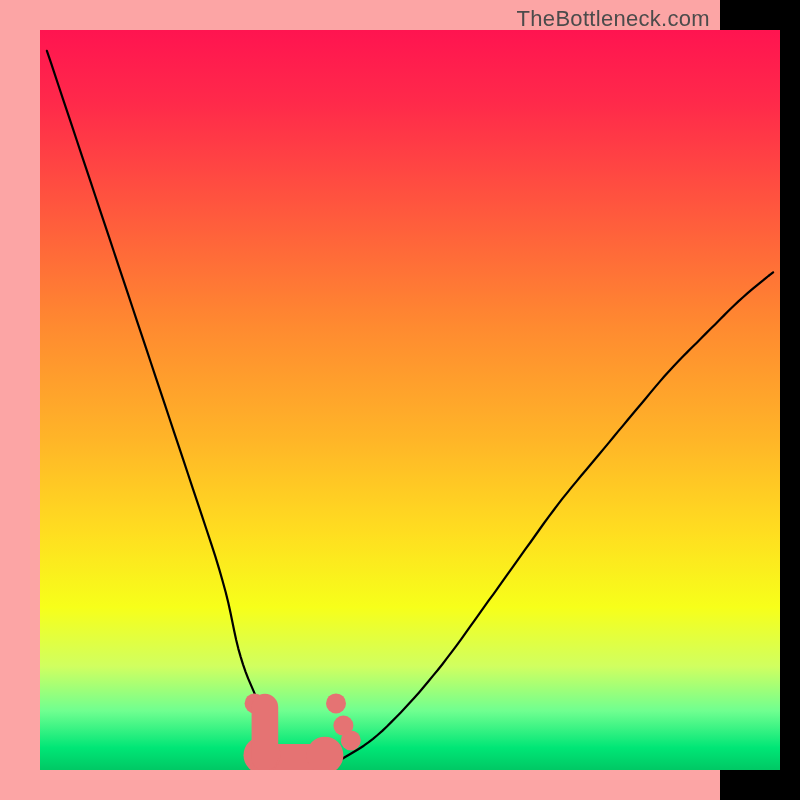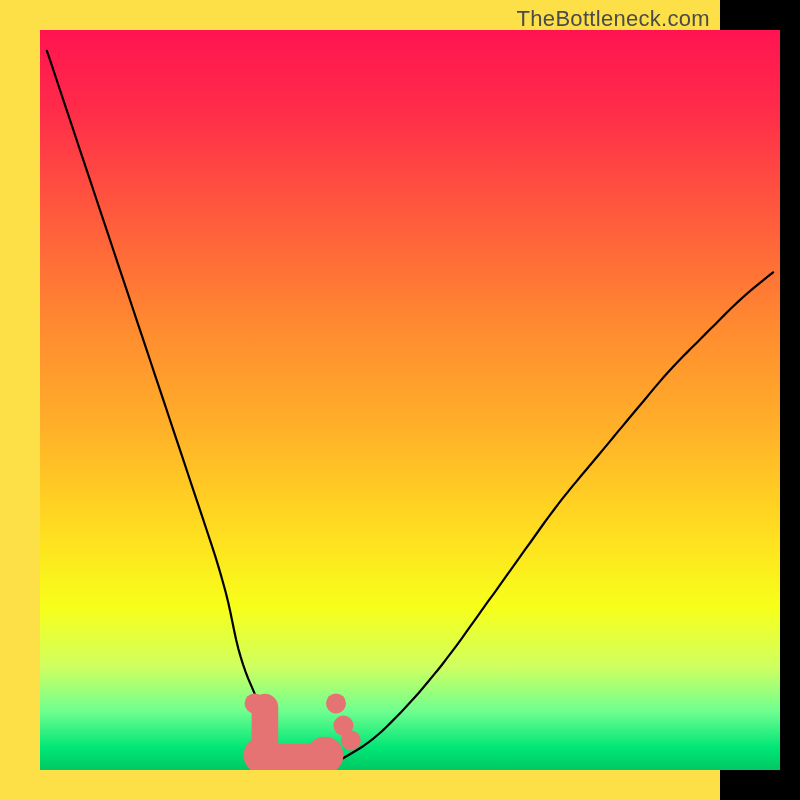--- a/index.html
+++ b/index.html
@@ -10,21 +10,21 @@
     background: #000;
     overflow: hidden;
     font-family: Arial, Helvetica, sans-serif;
   }
   .frame {
     position: absolute;
     left: 0;
     top: 0;
     width: 720px;
     height: 800px;
-    background: #fde047;
+    background: #fca5a5;
   }
   .plot {
     position: absolute;
     left: 40px;
     top: 30px;
     width: 740px;
     height: 740px;
     background: linear-gradient(to bottom,
       #ff1450 0%,
       #ff2a4a 10%,

